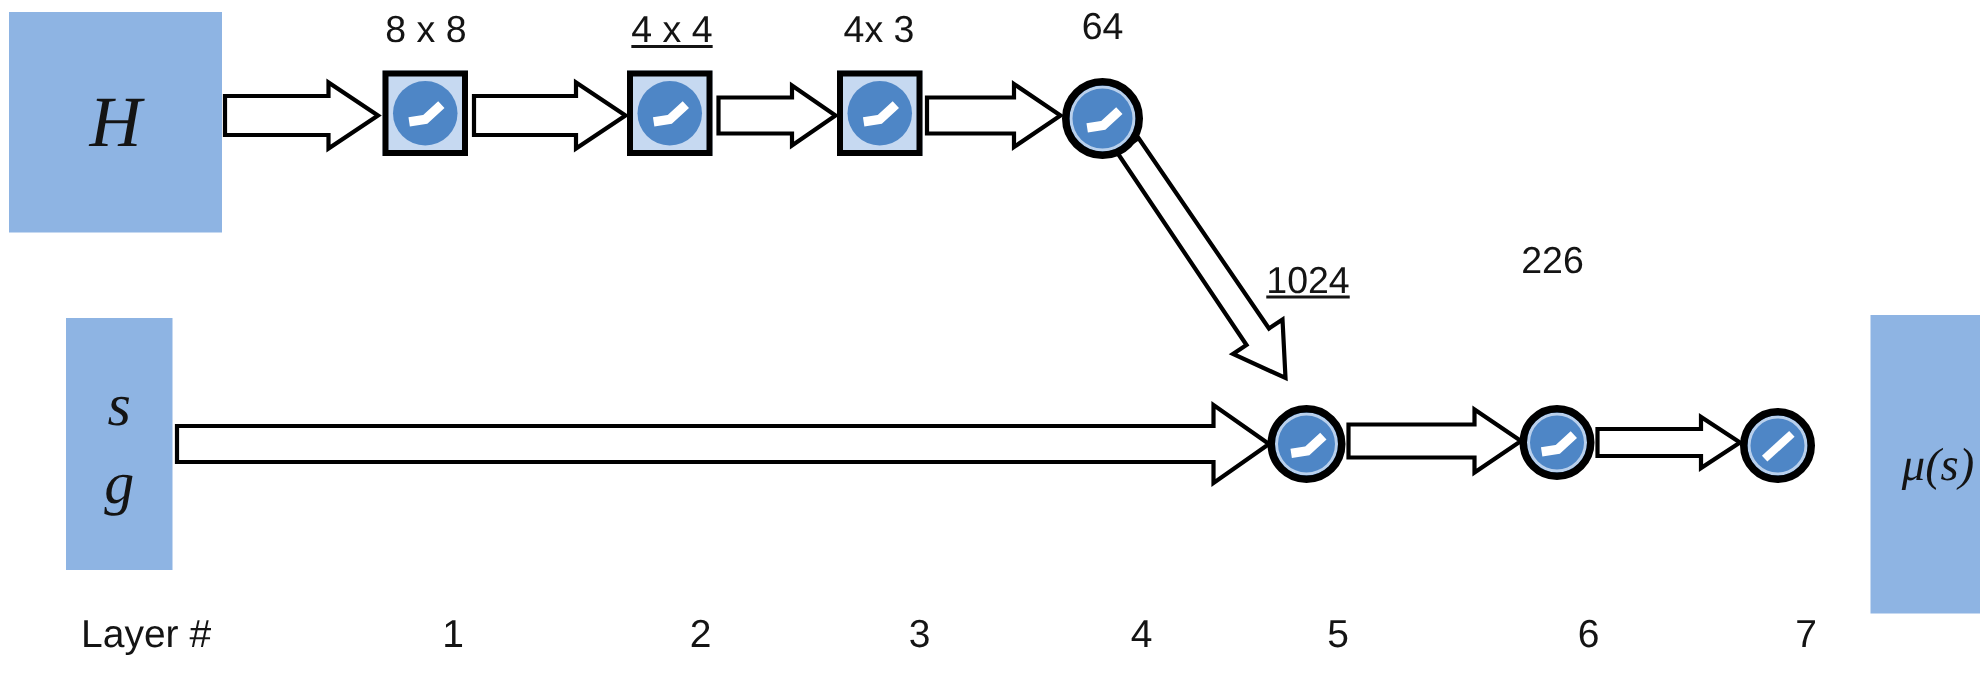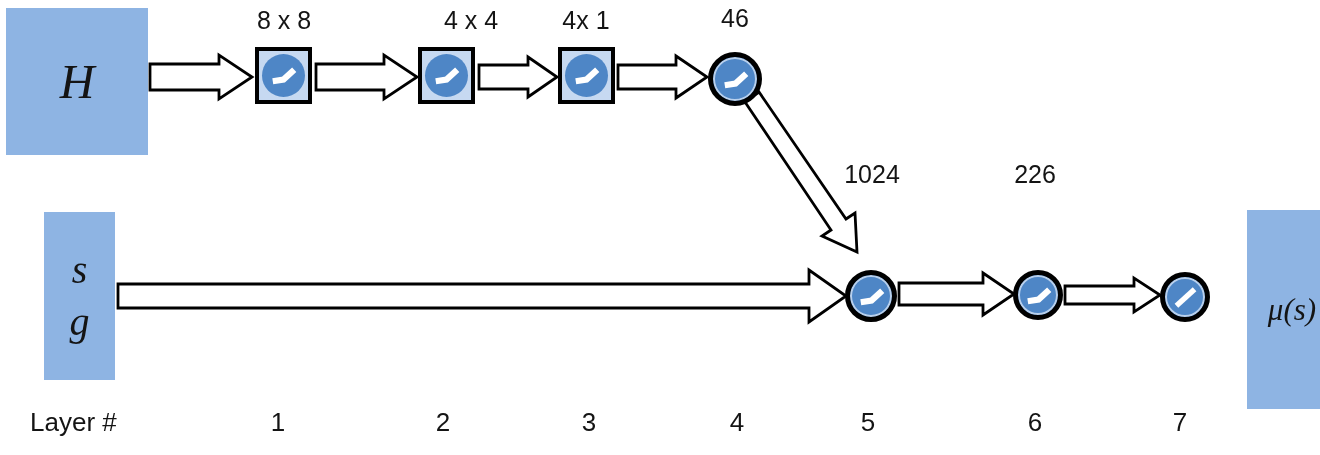--- a/index.html
+++ b/index.html
@@ -37,21 +37,21 @@
     display:flex; align-items:center; justify-content:center;
   }
   .icon { width:33px; height:33px; display:block; }
   .icon polyline, .icon line { stroke:#ffffff; stroke-width:7.5; fill:none; stroke-linecap:butt; }
   .icon line { stroke-width:6.5; }
 
   .lbl {
     position:absolute; color:#141414; font-size:25px; white-space:nowrap;
     transform:translateX(-50%); text-align:center;
   }
-  .axis-lbl { position:absolute; color:#141414; font-size:26px; white-space:nowrap; }
+  .axis-lbl { position:absolute; color:#141414; font-size:26px; white-space:nowrap;margin-left:24px; }
   .axis-num { transform:translateX(-50%); }
 </style>
 </head>
 <body>
 
 <div class="canvas">
 
   <svg class="arrows" viewBox="0 0 1320 455">
     <polygon points="150,64 219,64 219,55 252,77 219,99 219,90 150,90"></polygon>
     <polygon points="316,64 384,64 384,55 417,77 384,99 384,90 316,90"></polygon>
@@ -111,24 +111,24 @@
       <polyline points="7,27 20,25 33,13"></polyline>
       </svg>
   </div>
   <div class="round-node" style="left:1160px; top:272px; width:40px; height:40px;">
     <svg class="icon" viewBox="0 0 40 40">
       <line x1="9" y1="30" x2="31" y2="10"></line>
       </svg>
   </div>
 
   <div class="lbl" style="left:284px; top:6px;">8 x 8</div>
-  <div class="lbl" style="left:471px; top:6px;">4 x 4</div>
-  <div class="lbl" style="left:586px; top:6px;">4x 1</div>
-  <div class="lbl" style="left:735px; top:4px;">46</div>
-  <div class="lbl" style="left:872px; top:160px;">1024</div>
+  <div class="lbl" style="left:448px; top:6px;text-decoration:underline;">4 x 4</div>
+  <div class="lbl" style="left:586px; top:6px;">4x 3</div>
+  <div class="lbl" style="left:735px; top:4px;">64</div>
+  <div class="lbl" style="left:872px; top:173px;text-decoration:underline;">1024</div>
   <div class="lbl" style="left:1035px; top:160px;">226</div>
 
 
   <div class="axis-lbl" style="left:30px; top:407px;">Layer #</div>
   <div class="axis-lbl axis-num" style="left:278px;  top:407px;">1</div>
   <div class="axis-lbl axis-num" style="left:443px;  top:407px;">2</div>
   <div class="axis-lbl axis-num" style="left:589px;  top:407px;">3</div>
   <div class="axis-lbl axis-num" style="left:737px;  top:407px;">4</div>
   <div class="axis-lbl axis-num" style="left:868px;  top:407px;">5</div>
   <div class="axis-lbl axis-num" style="left:1035px; top:407px;">6</div>

